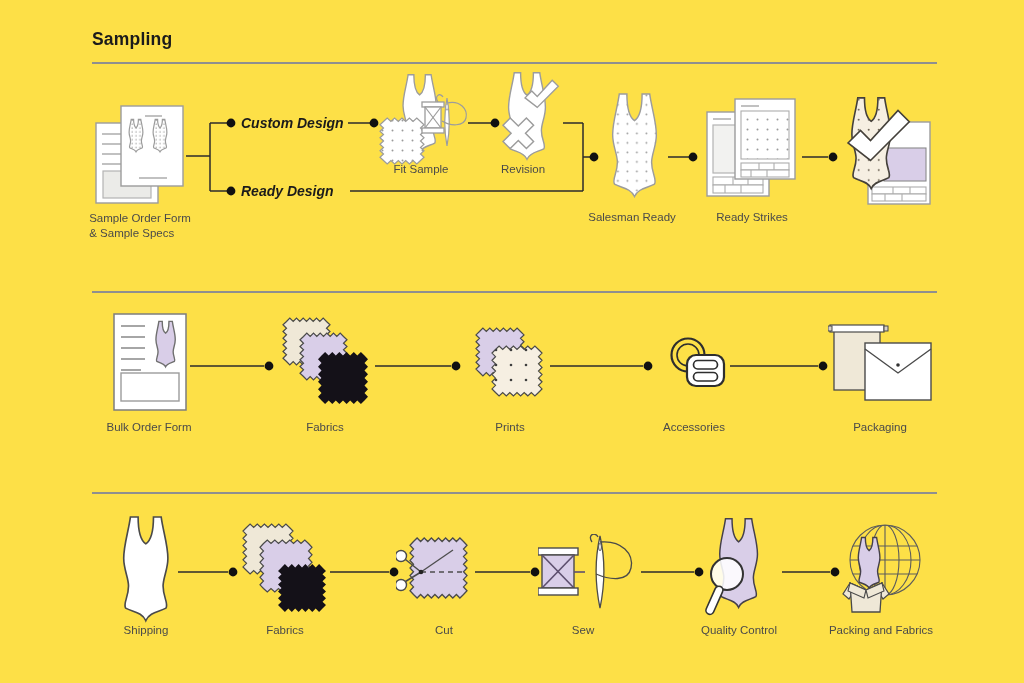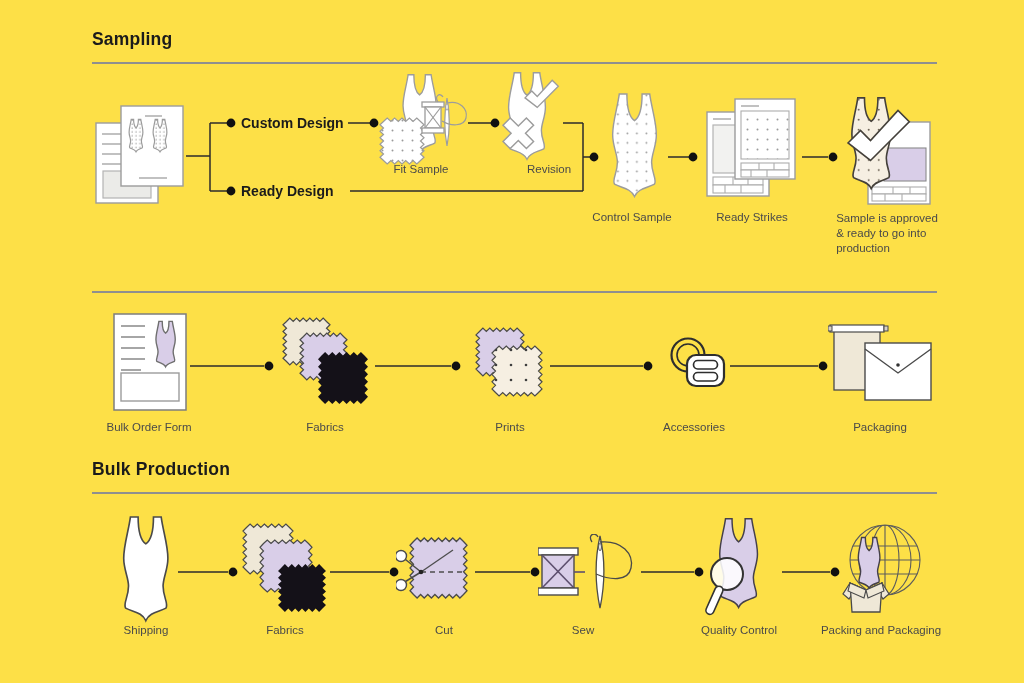--- a/index.html
+++ b/index.html
@@ -3,21 +3,21 @@
 <meta charset="utf-8">
 <style>
   html,body{margin:0;padding:0;background:#fff;}
   .canvas{position:relative;width:1024px;height:683px;background:#fde047;overflow:hidden;
           font-family:"Liberation Sans",sans-serif;}
   .abs{position:absolute;}
   .section-title{position:absolute;left:92px;font-size:17.5px;font-weight:700;color:var(--title_text);letter-spacing:.2px;}
   .rule{position:absolute;left:92px;width:845px;height:2px;background:var(--rule);}
   .lbl{position:absolute;transform:translateX(-50%);font-size:11.5px;color:var(--label_text);
        line-height:15px;white-space:nowrap;}
-  .branch-lbl{position:absolute;font-size:14px;font-weight:700;color:var(--title_text);white-space:nowrap;}
+  .branch-lbl{position:absolute;font-size:14px;font-weight:700;color:var(--title_text);white-space:nowrap;font-style:italic;}
   svg{display:block;}
   .f-purple{fill:var(--purple);} .f-cream{fill:var(--cream);} .f-creamlight{fill:var(--cream_light);}
   .f-black{fill:var(--swatch_black);} .f-white{fill:#fff;} .f-none{fill:none;}
   .s-gray{stroke:var(--icon_gray);} .s-mgray{stroke:#adadad;} .s-dark{stroke:var(--icon_dark);}
   .s-adark{stroke:var(--accessory_dark);} .s-thread{stroke:var(--thread_purple);}
   .connector-line{stroke:var(--connector);stroke-width:1.5;}
   .connector-dot{fill:var(--dot);}
 </style>
 </head>
 <body>
@@ -40,21 +40,20 @@
         </pattern>
       <pattern id="dp" width="15" height="15" patternUnits="userSpaceOnUse">
           <circle cx="4" cy="4" r="1.3" fill="#3f3f3f"></circle>
         </pattern>
     </defs>
   </svg>
 
   <div class="section-title" style="top:29px">Sampling</div>
   <div class="rule" style="top:62px"></div>
   <div class="rule" style="top:291px"></div>
-  <div class="section-title" style="top:459px">Bulk Production</div>
   <div class="rule" style="top:492px"></div>
 
   <svg class="abs" style="left:0;top:0" width="1024" height="683">
     <g>
       <line class="connector-line" x1="186" y1="156" x2="210" y2="156"></line>
       <line class="connector-line" x1="210" y1="123" x2="210" y2="191"></line>
       <line class="connector-line" x1="210" y1="123" x2="227" y2="123"></line>
       <line class="connector-line" x1="210" y1="191" x2="227" y2="191"></line>
       <circle class="connector-dot" cx="231" cy="123" r="4.4"></circle>
       <circle class="connector-dot" cx="231" cy="191" r="4.4"></circle>
@@ -307,36 +306,35 @@
       <polygon points="10,63 26,70 42,63 40,92 12,92" class="f-cream s-dark" stroke-width="1.3"></polygon>
       <polyline points="10,63 26,70 42,63" class="f-none s-dark" stroke-width="1.1"></polyline>
       <polygon points="10,63 26,70 24,78 8,71" class="f-cream s-dark" stroke-width="1.1"></polygon>
       <polygon points="42,63 26,70 28,78 44,71" class="f-cream s-dark" stroke-width="1.1"></polygon>
     </g>
   </svg>
 
   <div class="branch-lbl" style="left:241px;top:115px">Custom Design</div>
   <div class="branch-lbl" style="left:241px;top:183px">Ready Design</div>
 
+  <div class="lbl" style="left:140px;top:211px">
+    <div>Sample Order Form</div>
+    <div>&amp; Sample Specs</div>
+  </div>
   <div class="lbl" style="left:421px;top:162px">Fit Sample</div>
-  <div class="lbl" style="left:549px;top:162px">Revision</div>
-  <div class="lbl" style="left:632px;top:210px">Control Sample</div>
+  <div class="lbl" style="left:523px;top:162px">Revision</div>
+  <div class="lbl" style="left:632px;top:210px">Salesman Ready</div>
   <div class="lbl" style="left:752px;top:210px">Ready Strikes</div>
-  <div class="lbl" style="left:887px;top:211px">
-    <div>Sample is approved</div>
-    <div>&amp; ready to go into</div>
-    <div>production</div>
-  </div>
 
   <div class="lbl" style="left:149px;top:420px">Bulk Order Form</div>
   <div class="lbl" style="left:325px;top:420px">Fabrics</div>
   <div class="lbl" style="left:510px;top:420px">Prints</div>
   <div class="lbl" style="left:694px;top:420px">Accessories</div>
   <div class="lbl" style="left:880px;top:420px">Packaging</div>
 
   <div class="lbl" style="left:146px;top:623px">Shipping</div>
   <div class="lbl" style="left:285px;top:623px">Fabrics</div>
   <div class="lbl" style="left:444px;top:623px">Cut</div>
   <div class="lbl" style="left:583px;top:623px">Sew</div>
   <div class="lbl" style="left:739px;top:623px">Quality Control</div>
-  <div class="lbl" style="left:881px;top:623px">Packing and Packaging</div>
+  <div class="lbl" style="left:881px;top:623px">Packing and Fabrics</div>
 
 </div>
 
 </body></html>

